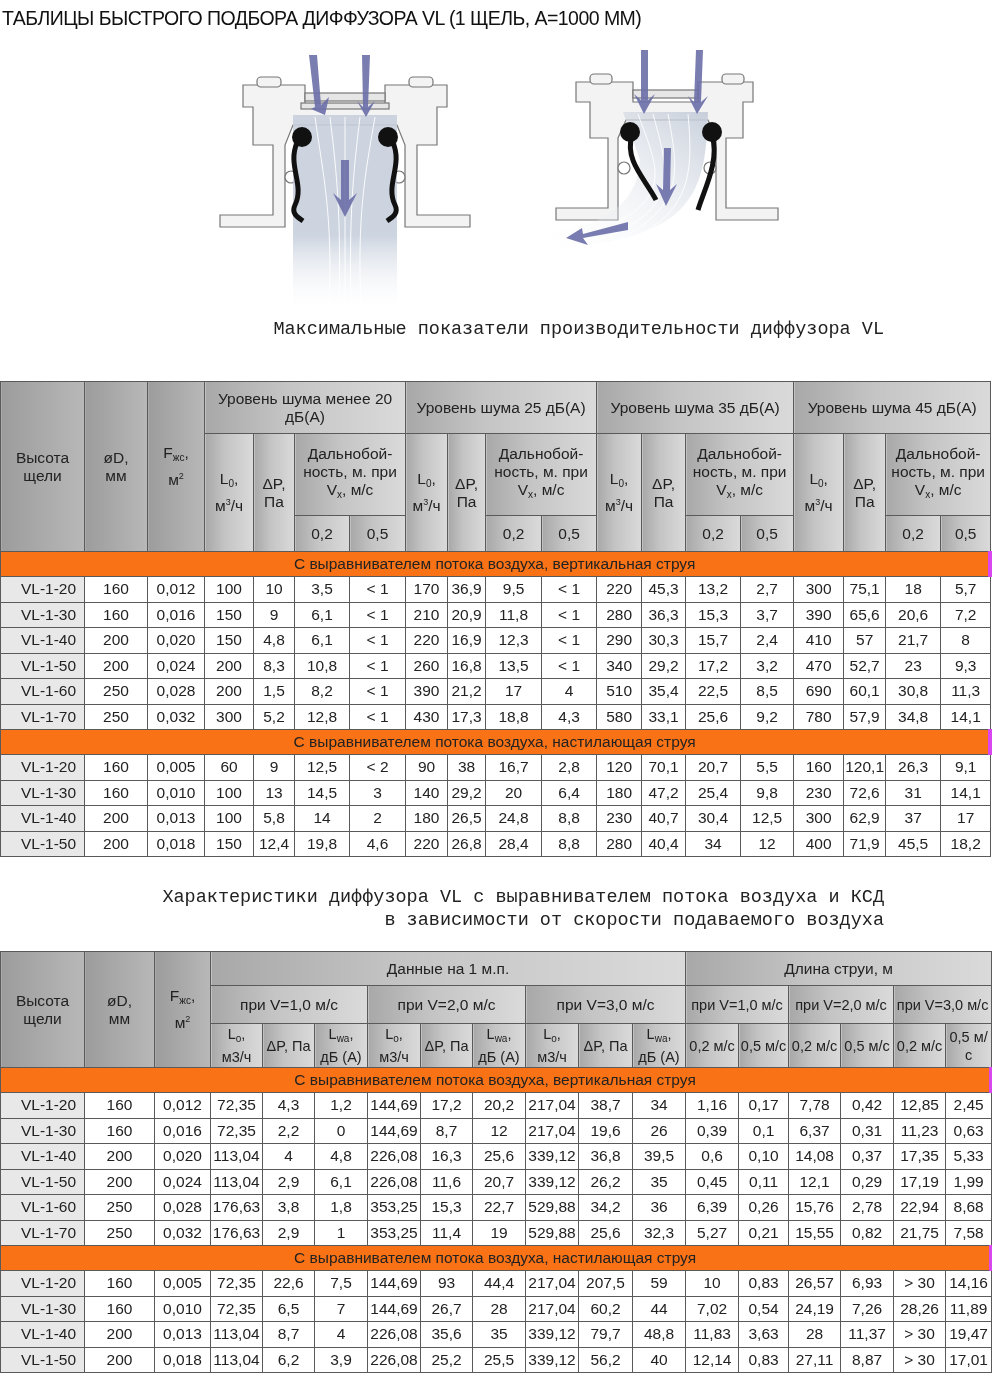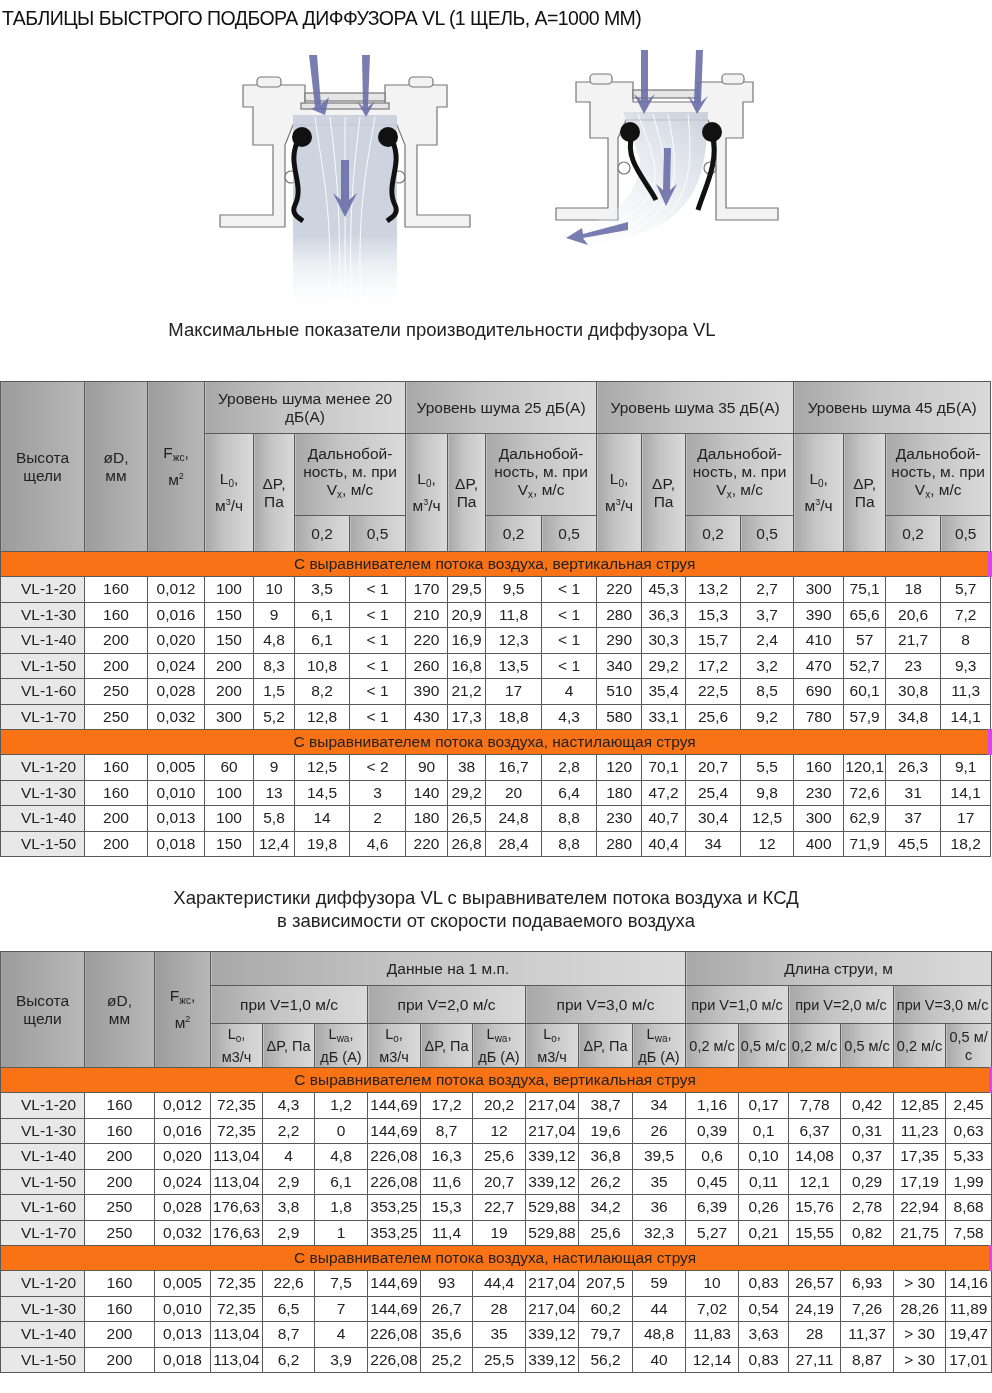--- a/index.html
+++ b/index.html
@@ -4,24 +4,24 @@
 <style>
   html, body { margin:0; padding:0; background:#ffffff; }
   body { width:992px; height:1393px; position:relative; overflow:hidden;
          font-family:"Liberation Sans", sans-serif; color:#1a1a1a; }
   .page-title { position:absolute; left:2px; top:6px; font-size:21px; font-weight:400;
                 letter-spacing:-0.6px; transform:scaleX(0.93); transform-origin:left top;
                 color:#111; white-space:nowrap; }
   .figure { position:absolute; }
   .fig1 { left:205px; top:45px; width:280px; height:265px; }
   .fig2 { left:528px; top:50px; width:270px; height:215px; }
-  .section-title { position:absolute; left:0; width:884px; text-align:center;
-                   font-size:18.5px; line-height:23px; color:#222; }
+  .section-title { position:absolute; left:0; width:884px; text-align:right;
+                   font-size:18.5px; line-height:23px; color:#222;font-family:Liberation Mono, monospace; }
   .st1 { top:318px; }
-  .st2 { top:886px;padding-left:44px; }
+  .st2 { top:886px; }
   table.grid { position:absolute; left:0; border-collapse:collapse; table-layout:fixed;
                font-size:15.5px; color:#222; }
   table.grid td, table.grid th { border:1px solid #5a5a5a; padding:0; text-align:center;
                vertical-align:middle; font-weight:400; overflow:hidden; white-space:nowrap; }
   table.grid thead th { background:linear-gradient(90deg,#a8a8a8 0%,#c4c4c4 40%,#dadada 100%);
                line-height:18px; white-space:normal; }
   table.grid thead th.dark { background:linear-gradient(90deg,#9c9c9c,#b8b8b8);margin-top:12px; }
   table.grid tbody td.name { background:#e8e8e8;padding-left:12px; }
   table.grid tbody tr.section td { text-align:center; background:#f97316; height:24px;
                border-left:1px solid #5a5a5a; border-right:5px solid #d946ef; }
@@ -179,21 +179,21 @@
       </tr>
       <tr class="row">
         <td class="name">VL-1-20</td>
         <td>160</td>
         <td>0,012</td>
         <td>100</td>
         <td>10</td>
         <td>3,5</td>
         <td>&lt; 1</td>
         <td>170</td>
-        <td>29,5</td>
+        <td>36,9</td>
         <td>9,5</td>
         <td>&lt; 1</td>
         <td>220</td>
         <td>45,3</td>
         <td>13,2</td>
         <td>2,7</td>
         <td>300</td>
         <td>75,1</td>
         <td>18</td>
         <td>5,7</td>

